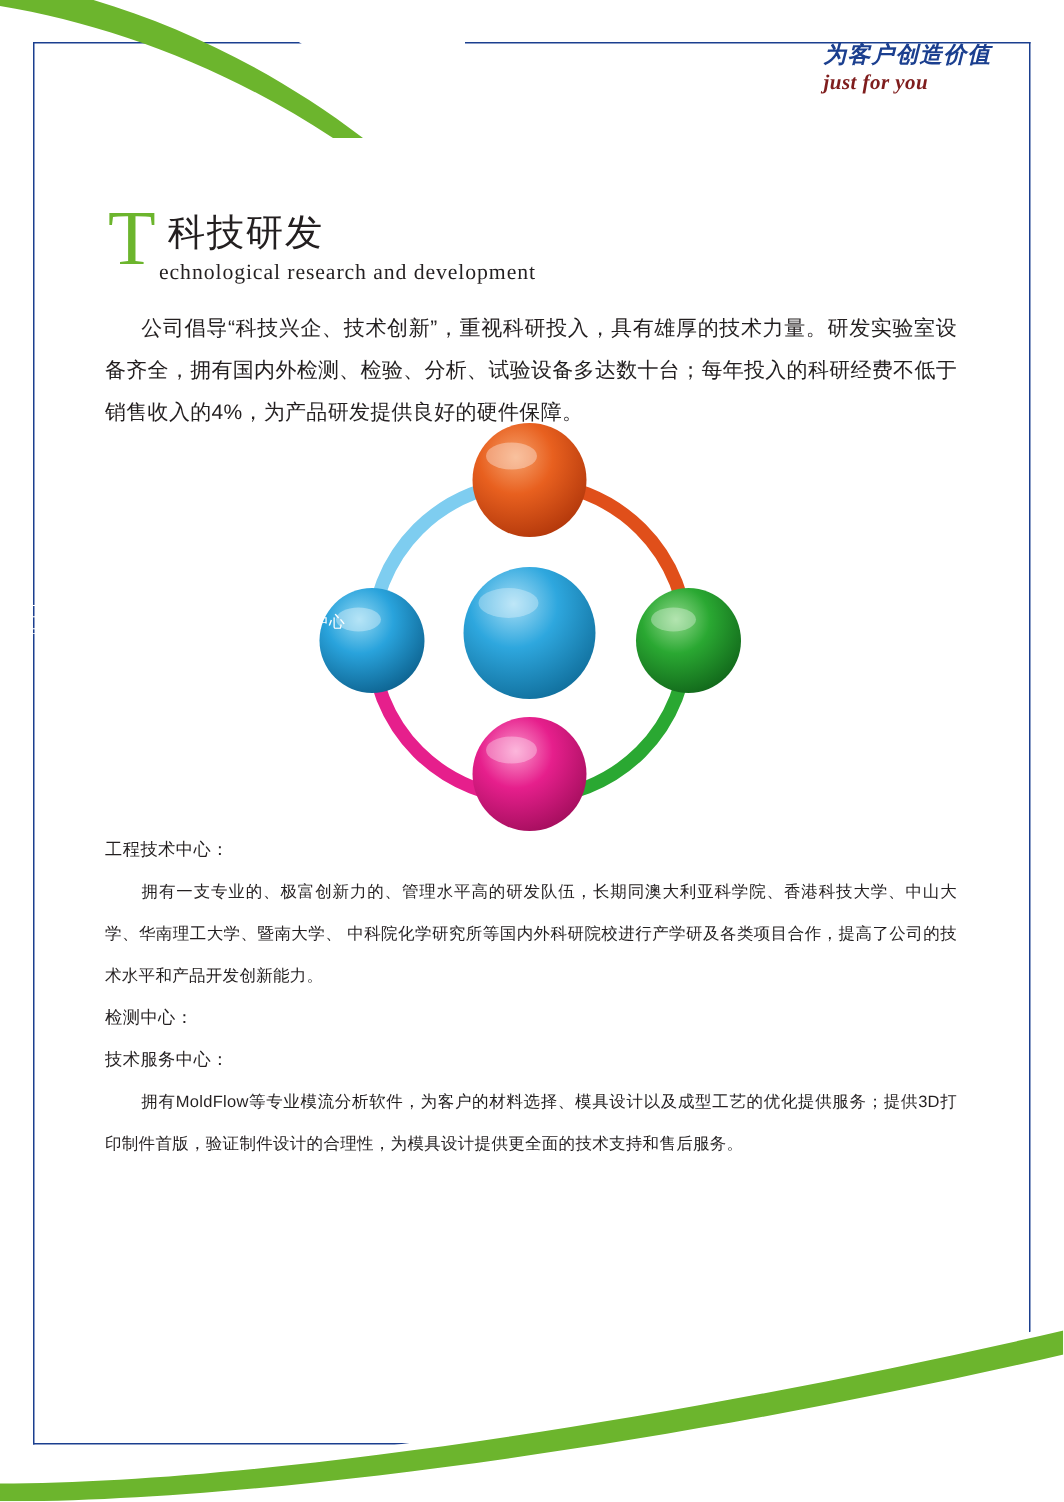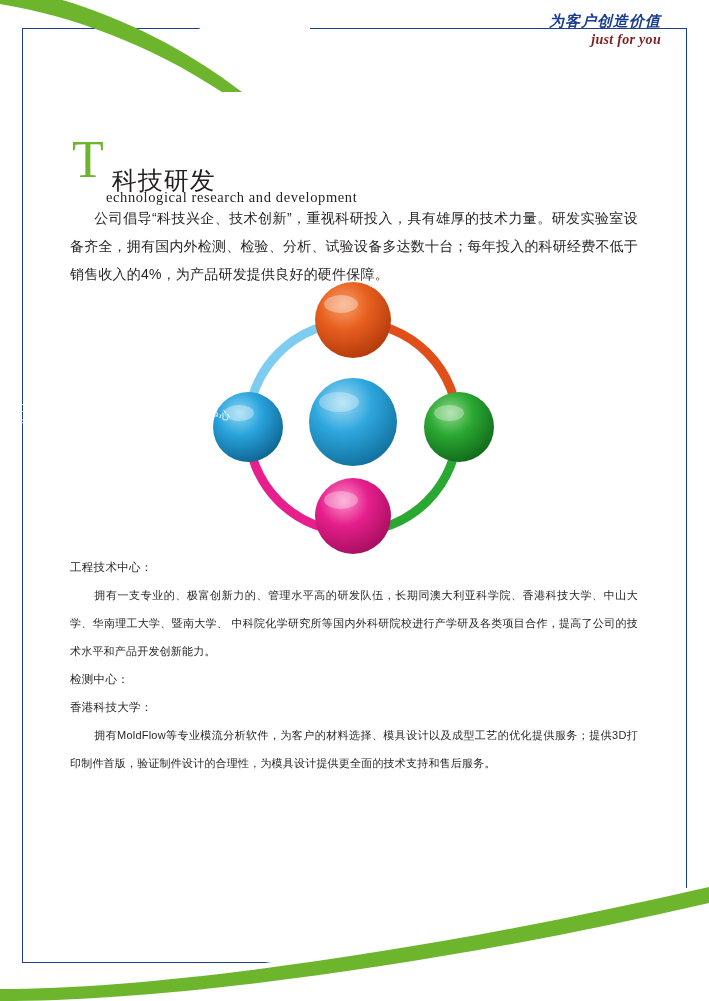--- a/index.html
+++ b/index.html
@@ -71,22 +71,22 @@
     width: 709px;
     height: 120px;
     overflow: hidden;
   }
   .sweep-bottom svg { display: block; }
 
   
   .header-slogan {
     position: absolute;
     right: 48px;
-    top: 12px;
-    text-align: right;
+    top: 28px;
+    text-align: left;
     line-height: 1.25;
   }
   .header-slogan .cn {
     font-family: "Liberation Serif", serif;
     font-weight: bold;
     font-style: italic;
     font-size: 15px;
     color: #1b3f8f;
     letter-spacing: 1px;
   }
@@ -119,21 +119,20 @@
     margin-right: 2px;
   }
   .title-cn {
     font-family: "Liberation Sans", sans-serif;
     font-size: 25px;
     font-weight: normal;
     color: #231f20;
     line-height: 34px;
     letter-spacing: 1px;
     margin-left: 6px;
-    margin-top: 25px;
   }
   .title-en {
     font-family: "Liberation Serif", serif;
     font-size: 14.5px;
     color: #231f20;
     letter-spacing: 0.6px;
     margin-left: 34px;
     margin-top: -8px;
   }
 
@@ -319,20 +318,20 @@
     <div>
       <div class="sec-head">工程技术中心：</div>
       <div class="sec-body"><span class="indent"></span><span>拥有一支专业的、极富创新力的、管理水平高的研发队伍，长期同澳大利亚科学院、香港科技大学、中山大学、华南理工大学、暨南大学、 中科院化学研究所等国内外科研院校进行产学研及各类项目合作，提高了公司的技术水平和产品开发创新能力。</span></div>
     </div>
 
     <div>
       <div class="sec-head">检测中心：</div>
     </div>
 
     <div>
-      <div class="sec-head">香港科技大学：</div>
+      <div class="sec-head">技术服务中心：</div>
       <div class="sec-body"><span class="indent"></span><span>拥有MoldFlow等专业模流分析软件，为客户的材料选择、模具设计以及成型工艺的优化提供服务；提供3D打印制件首版，验证制件设计的合理性，为模具设计提供更全面的技术支持和售后服务。</span></div>
     </div>
 
 
   </div>
 
 </div>
 
 </body></html>

